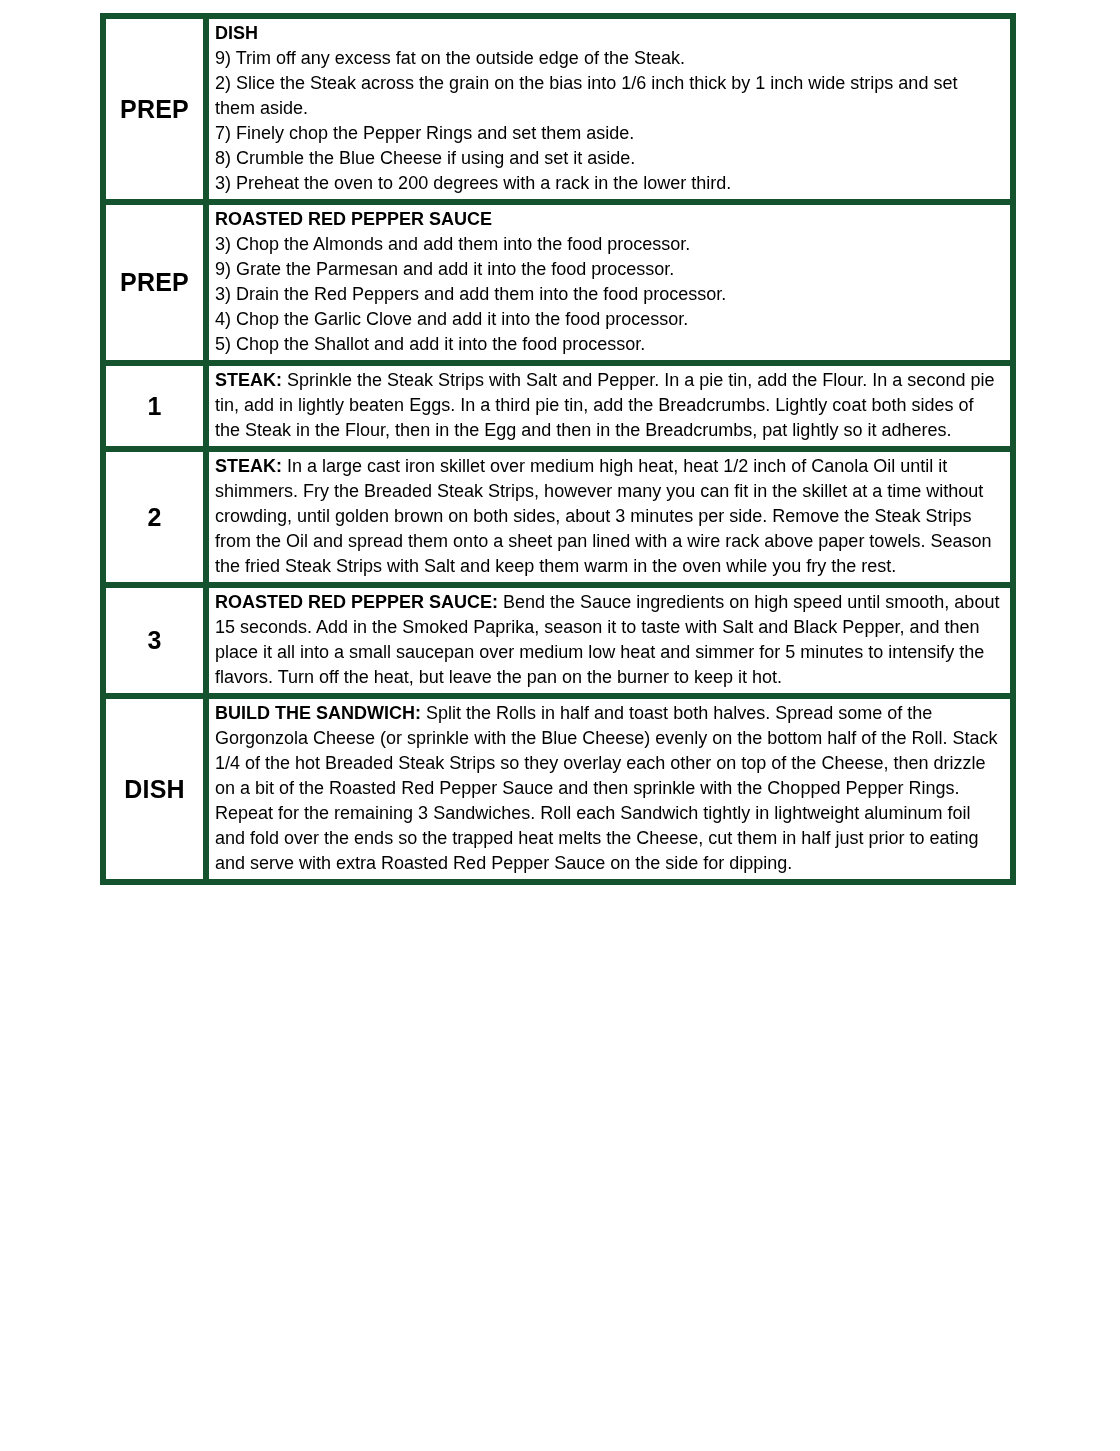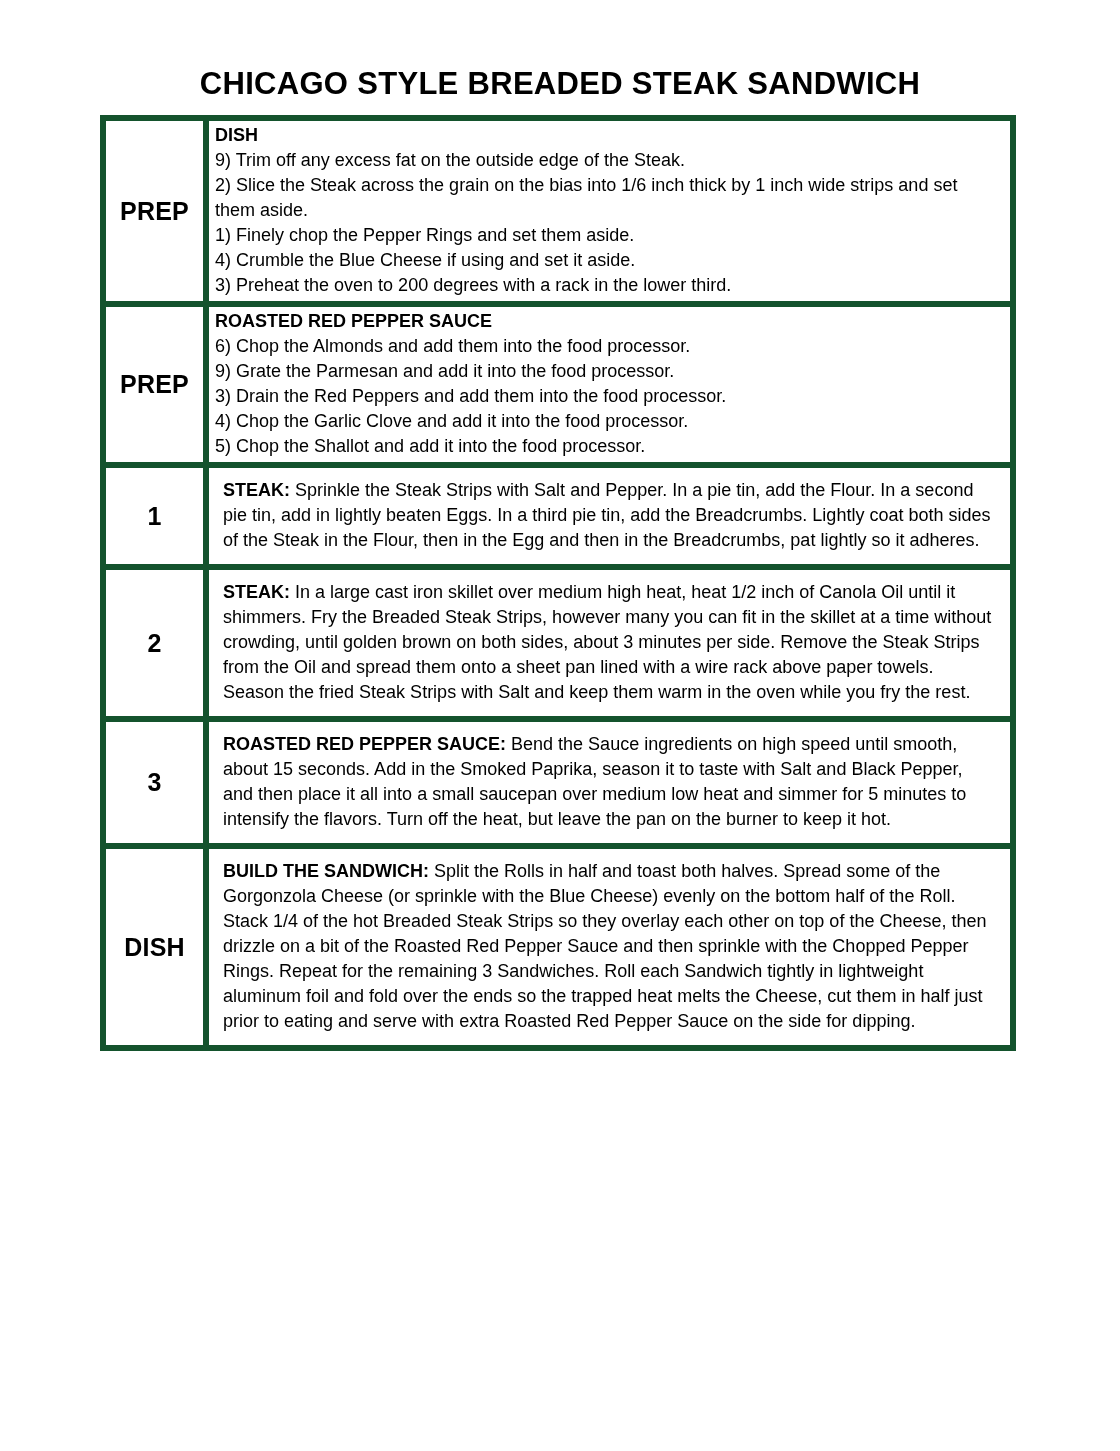--- a/index.html
+++ b/index.html
@@ -48,53 +48,52 @@
     line-height: 25px;
     vertical-align: top;
   }
   .section-header {
     font-weight: bold;
   }
   .step-line {
     margin: 0;
   }
   p.step-paragraph {
-    margin: 8px;
+    margin: 0;
   }
   .inline-header {
     font-weight: bold;
   }
 </style>
 </head>
 <body>
 
 <div class="page">
 
-  <h1 class="doc-title">CHICAGO STYLE BREADED STEAK SANDWICH</h1>
 
   <table class="recipe">
     <tbody>
 
       <tr>
         <td class="label-cell">PREP</td>
         <td class="content-cell">
           <div class="section-header">DISH</div>
           <div class="step-line">9) Trim off any excess fat on the outside edge of the Steak.</div>
           <div class="step-line">2) Slice the Steak across the grain on the bias into 1/6 inch thick by 1 inch wide strips and set them aside.</div>
-          <div class="step-line">1) Finely chop the Pepper Rings and set them aside.</div>
-          <div class="step-line">4) Crumble the Blue Cheese if using and set it aside.</div>
+          <div class="step-line">7) Finely chop the Pepper Rings and set them aside.</div>
+          <div class="step-line">8) Crumble the Blue Cheese if using and set it aside.</div>
           <div class="step-line">3) Preheat the oven to 200 degrees with a rack in the lower third.</div>
         </td>
       </tr>
 
       <tr>
         <td class="label-cell">PREP</td>
         <td class="content-cell">
           <div class="section-header">ROASTED RED PEPPER SAUCE</div>
-          <div class="step-line">6) Chop the Almonds and add them into the food processor.</div>
+          <div class="step-line">3) Chop the Almonds and add them into the food processor.</div>
           <div class="step-line">9) Grate the Parmesan and add it into the food processor.</div>
           <div class="step-line">3) Drain the Red Peppers and add them into the food processor.</div>
           <div class="step-line">4) Chop the Garlic Clove and add it into the food processor.</div>
           <div class="step-line">5) Chop the Shallot and add it into the food processor.</div>
         </td>
       </tr>
 
       <tr>
         <td class="label-cell">1</td>
         <td class="content-cell">

